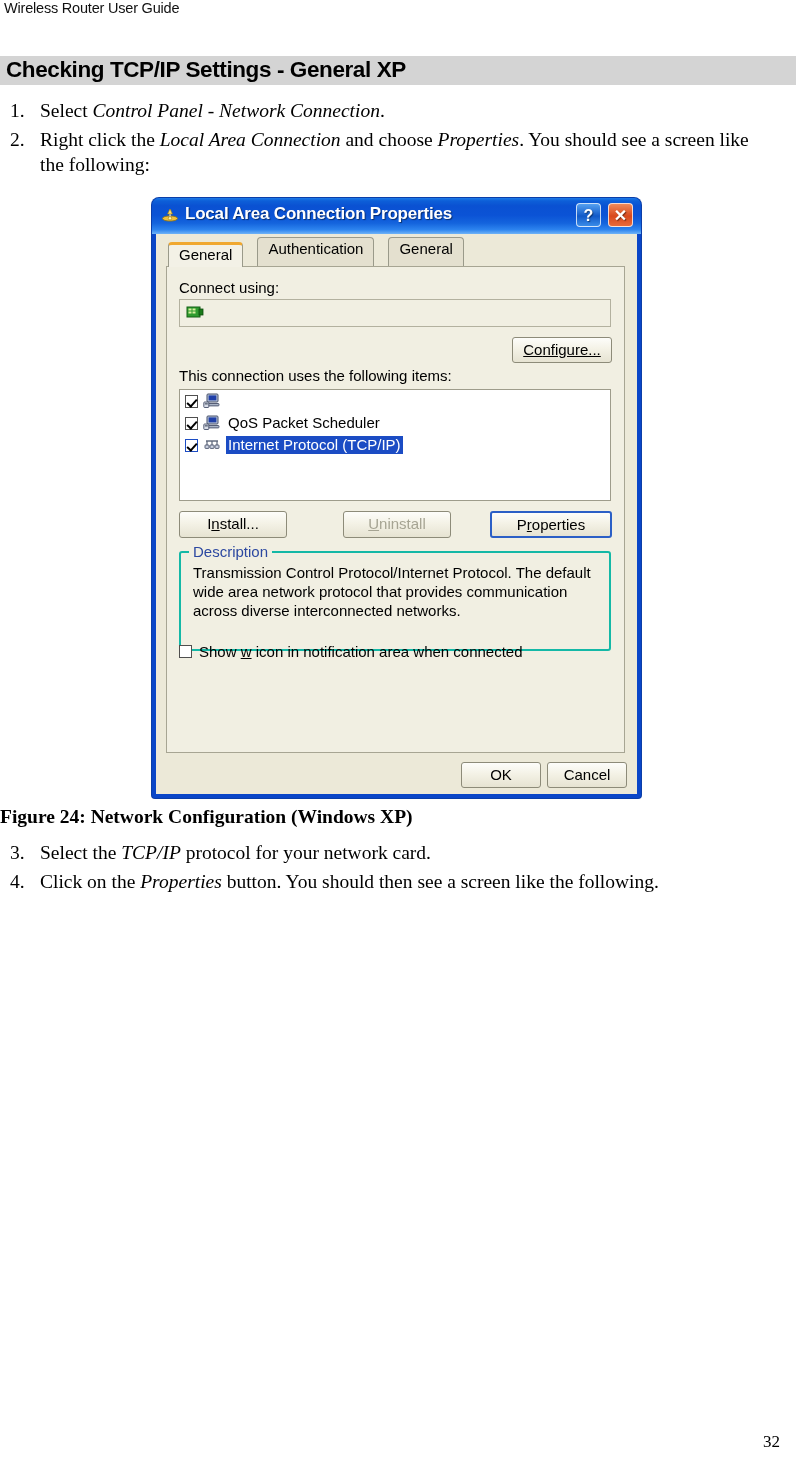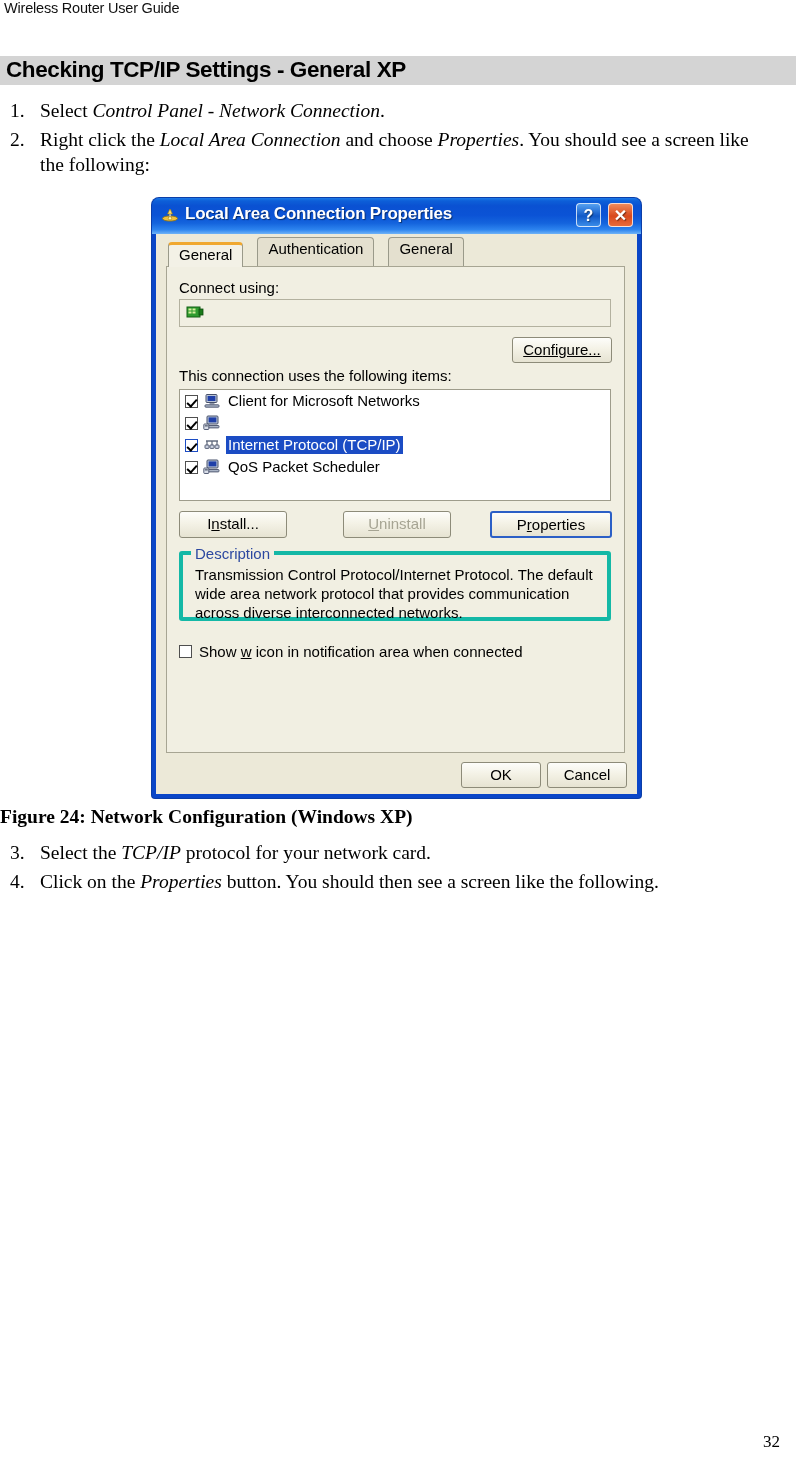--- a/index.html
+++ b/index.html
@@ -312,22 +312,22 @@
   .btn-install   { left: 12px;  top: 244px; width: 108px; height: 27px; line-height: 24px; }
   .btn-uninstall { left: 176px; top: 244px; width: 108px; height: 27px; line-height: 24px; }
   .btn-properties{ right: 12px; top: 244px; width: 122px; height: 27px; line-height: 23px; }
 
   
   .xp-group {
     position: absolute;
     left: 12px;
     top: 284px;
     width: 432px;
-    height: 70px;
-    border: 4px solid #14b8a6;
+    height: 100px;
+    border: 2px solid #14b8a6;
     border-radius: 3px;
     box-sizing: border-box;
   }
   .xp-group-legend {
     position: absolute;
     left: 8px;
     top: -10px;
     background: #f1efe2;
     padding: 0 4px;
     font-family: "Liberation Sans", sans-serif;
@@ -451,61 +451,51 @@
       </div>
 
       <div class="xp-button btn-configure" id="btn-configure">C<span class="u">o</span>nfigure...</div>
 
       <div class="xp-label lbl-uses-items">This connection uses the following items:</div>
 
       <div class="xp-listbox" id="items-list">
           <div class="xp-list-item">
             <span class="xp-check checked"></span>
             <span class="xp-item-icon"><svg width="18" height="16" viewBox="0 0 18 16">
-                <rect x="3" y="1.5" width="11" height="8" rx="1" fill="#b9c4d6" stroke="#47506a" stroke-width="1"></rect>
-                <rect x="4.6" y="3" width="7.8" height="5" fill="#1f3fa8"></rect>
-                <rect x="6.5" y="10" width="5" height="1.6" fill="#8d97ab"></rect>
-                <rect x="2" y="11.8" width="14" height="2.4" rx="0.8" fill="#aab4c6" stroke="#47506a" stroke-width="0.9"></rect>
+                <rect x="4" y="1" width="11" height="8" rx="1" fill="#b9c4d6" stroke="#47506a" stroke-width="1"></rect>
+                <rect x="5.6" y="2.4" width="7.8" height="5" fill="#1f3fa8"></rect>
+                <rect x="3" y="10.5" width="13" height="2.4" rx="0.8" fill="#aab4c6" stroke="#47506a" stroke-width="0.9"></rect>
+                <rect x="0.8" y="9" width="5" height="5.5" rx="0.8" fill="#d8dde8" stroke="#47506a" stroke-width="0.9"></rect>
+                <rect x="1.8" y="10" width="3" height="1.6" fill="#6d7687"></rect>
               </svg></span>
-            <span class="xp-item-label">Client for Microsoft Networks</span>
           </div>
           <div class="xp-list-item">
             <span class="xp-check checked"></span>
             <span class="xp-item-icon"><svg width="18" height="16" viewBox="0 0 18 16">
                 <rect x="4" y="1" width="11" height="8" rx="1" fill="#b9c4d6" stroke="#47506a" stroke-width="1"></rect>
                 <rect x="5.6" y="2.4" width="7.8" height="5" fill="#1f3fa8"></rect>
                 <rect x="3" y="10.5" width="13" height="2.4" rx="0.8" fill="#aab4c6" stroke="#47506a" stroke-width="0.9"></rect>
                 <rect x="0.8" y="9" width="5" height="5.5" rx="0.8" fill="#d8dde8" stroke="#47506a" stroke-width="0.9"></rect>
                 <rect x="1.8" y="10" width="3" height="1.6" fill="#6d7687"></rect>
               </svg></span>
+            <span class="xp-item-label">QoS Packet Scheduler</span>
           </div>
           <div class="xp-list-item selected">
             <span class="xp-check checked"></span>
             <span class="xp-item-icon"><svg width="18" height="16" viewBox="0 0 18 16">
                 <line x1="3" y1="4" x2="15" y2="4" stroke="#5a6478" stroke-width="1.4"></line>
                 <line x1="4" y1="4" x2="4" y2="8" stroke="#5a6478" stroke-width="1.2"></line>
                 <line x1="9" y1="4" x2="9" y2="8" stroke="#5a6478" stroke-width="1.2"></line>
                 <line x1="14" y1="4" x2="14" y2="8" stroke="#5a6478" stroke-width="1.2"></line>
                 <rect x="2" y="8" width="4" height="3.4" rx="0.6" fill="#cdd4e2" stroke="#47506a" stroke-width="0.9"></rect>
                 <rect x="7" y="8" width="4" height="3.4" rx="0.6" fill="#cdd4e2" stroke="#47506a" stroke-width="0.9"></rect>
                 <rect x="12" y="8" width="4" height="3.4" rx="0.6" fill="#cdd4e2" stroke="#47506a" stroke-width="0.9"></rect>
               </svg></span>
             <span class="xp-item-label">Internet Protocol (TCP/IP)</span>
           </div>
-          <div class="xp-list-item">
-            <span class="xp-check checked"></span>
-            <span class="xp-item-icon"><svg width="18" height="16" viewBox="0 0 18 16">
-                <rect x="4" y="1" width="11" height="8" rx="1" fill="#b9c4d6" stroke="#47506a" stroke-width="1"></rect>
-                <rect x="5.6" y="2.4" width="7.8" height="5" fill="#1f3fa8"></rect>
-                <rect x="3" y="10.5" width="13" height="2.4" rx="0.8" fill="#aab4c6" stroke="#47506a" stroke-width="0.9"></rect>
-                <rect x="0.8" y="9" width="5" height="5.5" rx="0.8" fill="#d8dde8" stroke="#47506a" stroke-width="0.9"></rect>
-                <rect x="1.8" y="10" width="3" height="1.6" fill="#6d7687"></rect>
-              </svg></span>
-            <span class="xp-item-label">QoS Packet Scheduler</span>
-          </div>
         </div>
 
       <div class="xp-button btn-install" id="btn-install">I<span class="u">n</span>stall...</div>
       <div class="xp-button btn-uninstall disabled" id="btn-uninstall"><span class="u">U</span>ninstall</div>
       <div class="xp-button btn-properties default" id="btn-properties">P<span class="u">r</span>operties</div>
 
       <div class="xp-group">
         <span class="xp-group-legend">Description</span>
         <div class="xp-group-body">Transmission Control Protocol/Internet Protocol. The default wide area network protocol that provides communication across diverse interconnected networks.</div>
       </div>

